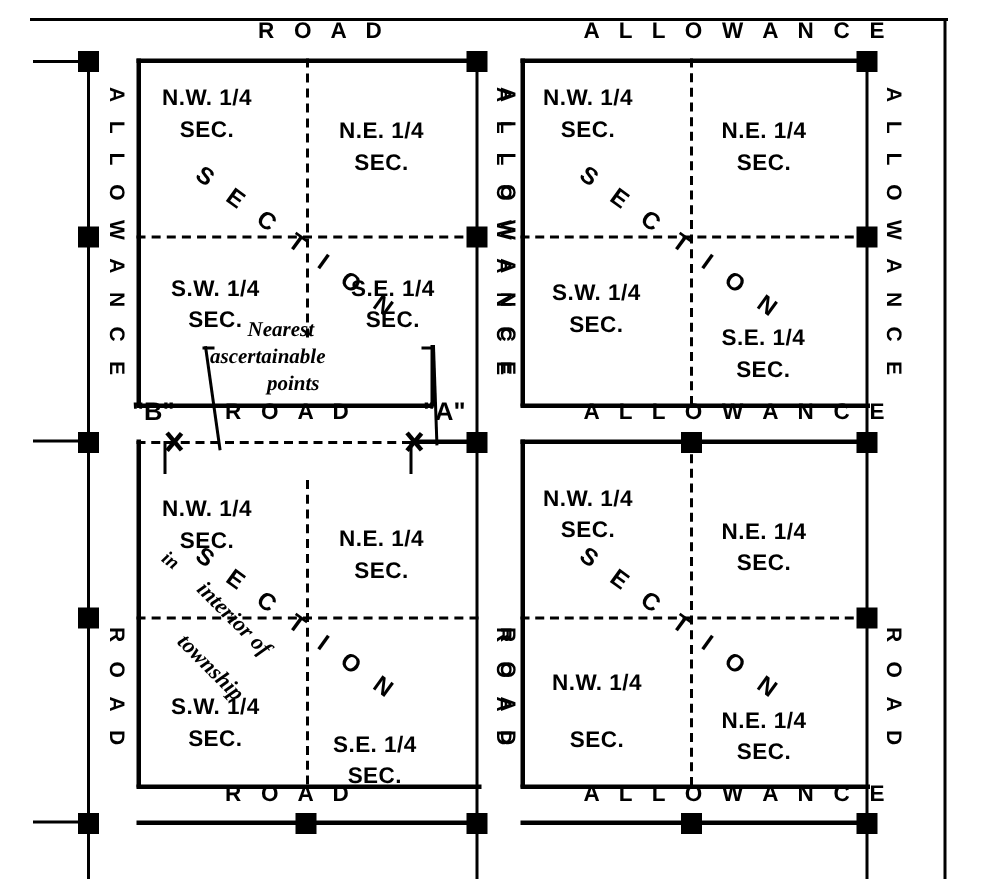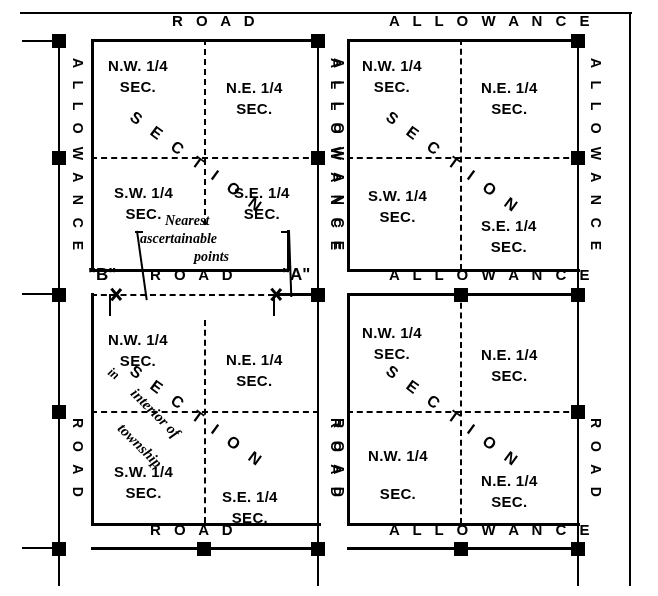--- a/index.html
+++ b/index.html
@@ -179,21 +179,21 @@
     <span style="line-height:38px;">SEC.</span>
   </div>
   <div class="lbl quad" style="left:481px;top:470px;">
     <span>N.E. 1/4</span>
     <span>SEC.</span>
   </div>
   <div class="lbl sectiondiag" style="left:393px;top:362px;transform:rotate(36deg);">S E C T I O N</div>
 
   <div class="lbl italicnote" style="left:165px;top:213px;">Nearest</div>
   <div class="lbl italicnote" style="left:140px;top:231px;">ascertainable</div>
-  <div class="lbl italicnote" style="left:194px;top:249px;">points</div>
+  <div class="lbl italicnote" style="left:178px;top:249px;">points</div>
 
   <div class="tick" style="left:135px;top:231px;width:8px;height:2px;"></div>
   <div class="leader" style="left:136px;top:231px;height:70px;transform:rotate(-8deg);"></div>
   <div class="tick" style="left:281px;top:231px;width:8px;height:2px;"></div>
   <div class="leader" style="left:288px;top:231px;height:66px;transform:rotate(-2deg);"></div>
 
   <div class="xmark" style="left:108px;top:287px;"></div>
   <div class="xmark" style="left:268px;top:287px;"></div>
   <div class="lbl" style="left:88px;top:265px;font-size:17px;font-family:'Liberation Sans',sans-serif;">"B"</div>
   <div class="lbl" style="left:282px;top:265px;font-size:17px;font-family:'Liberation Sans',sans-serif;">"A"</div>

